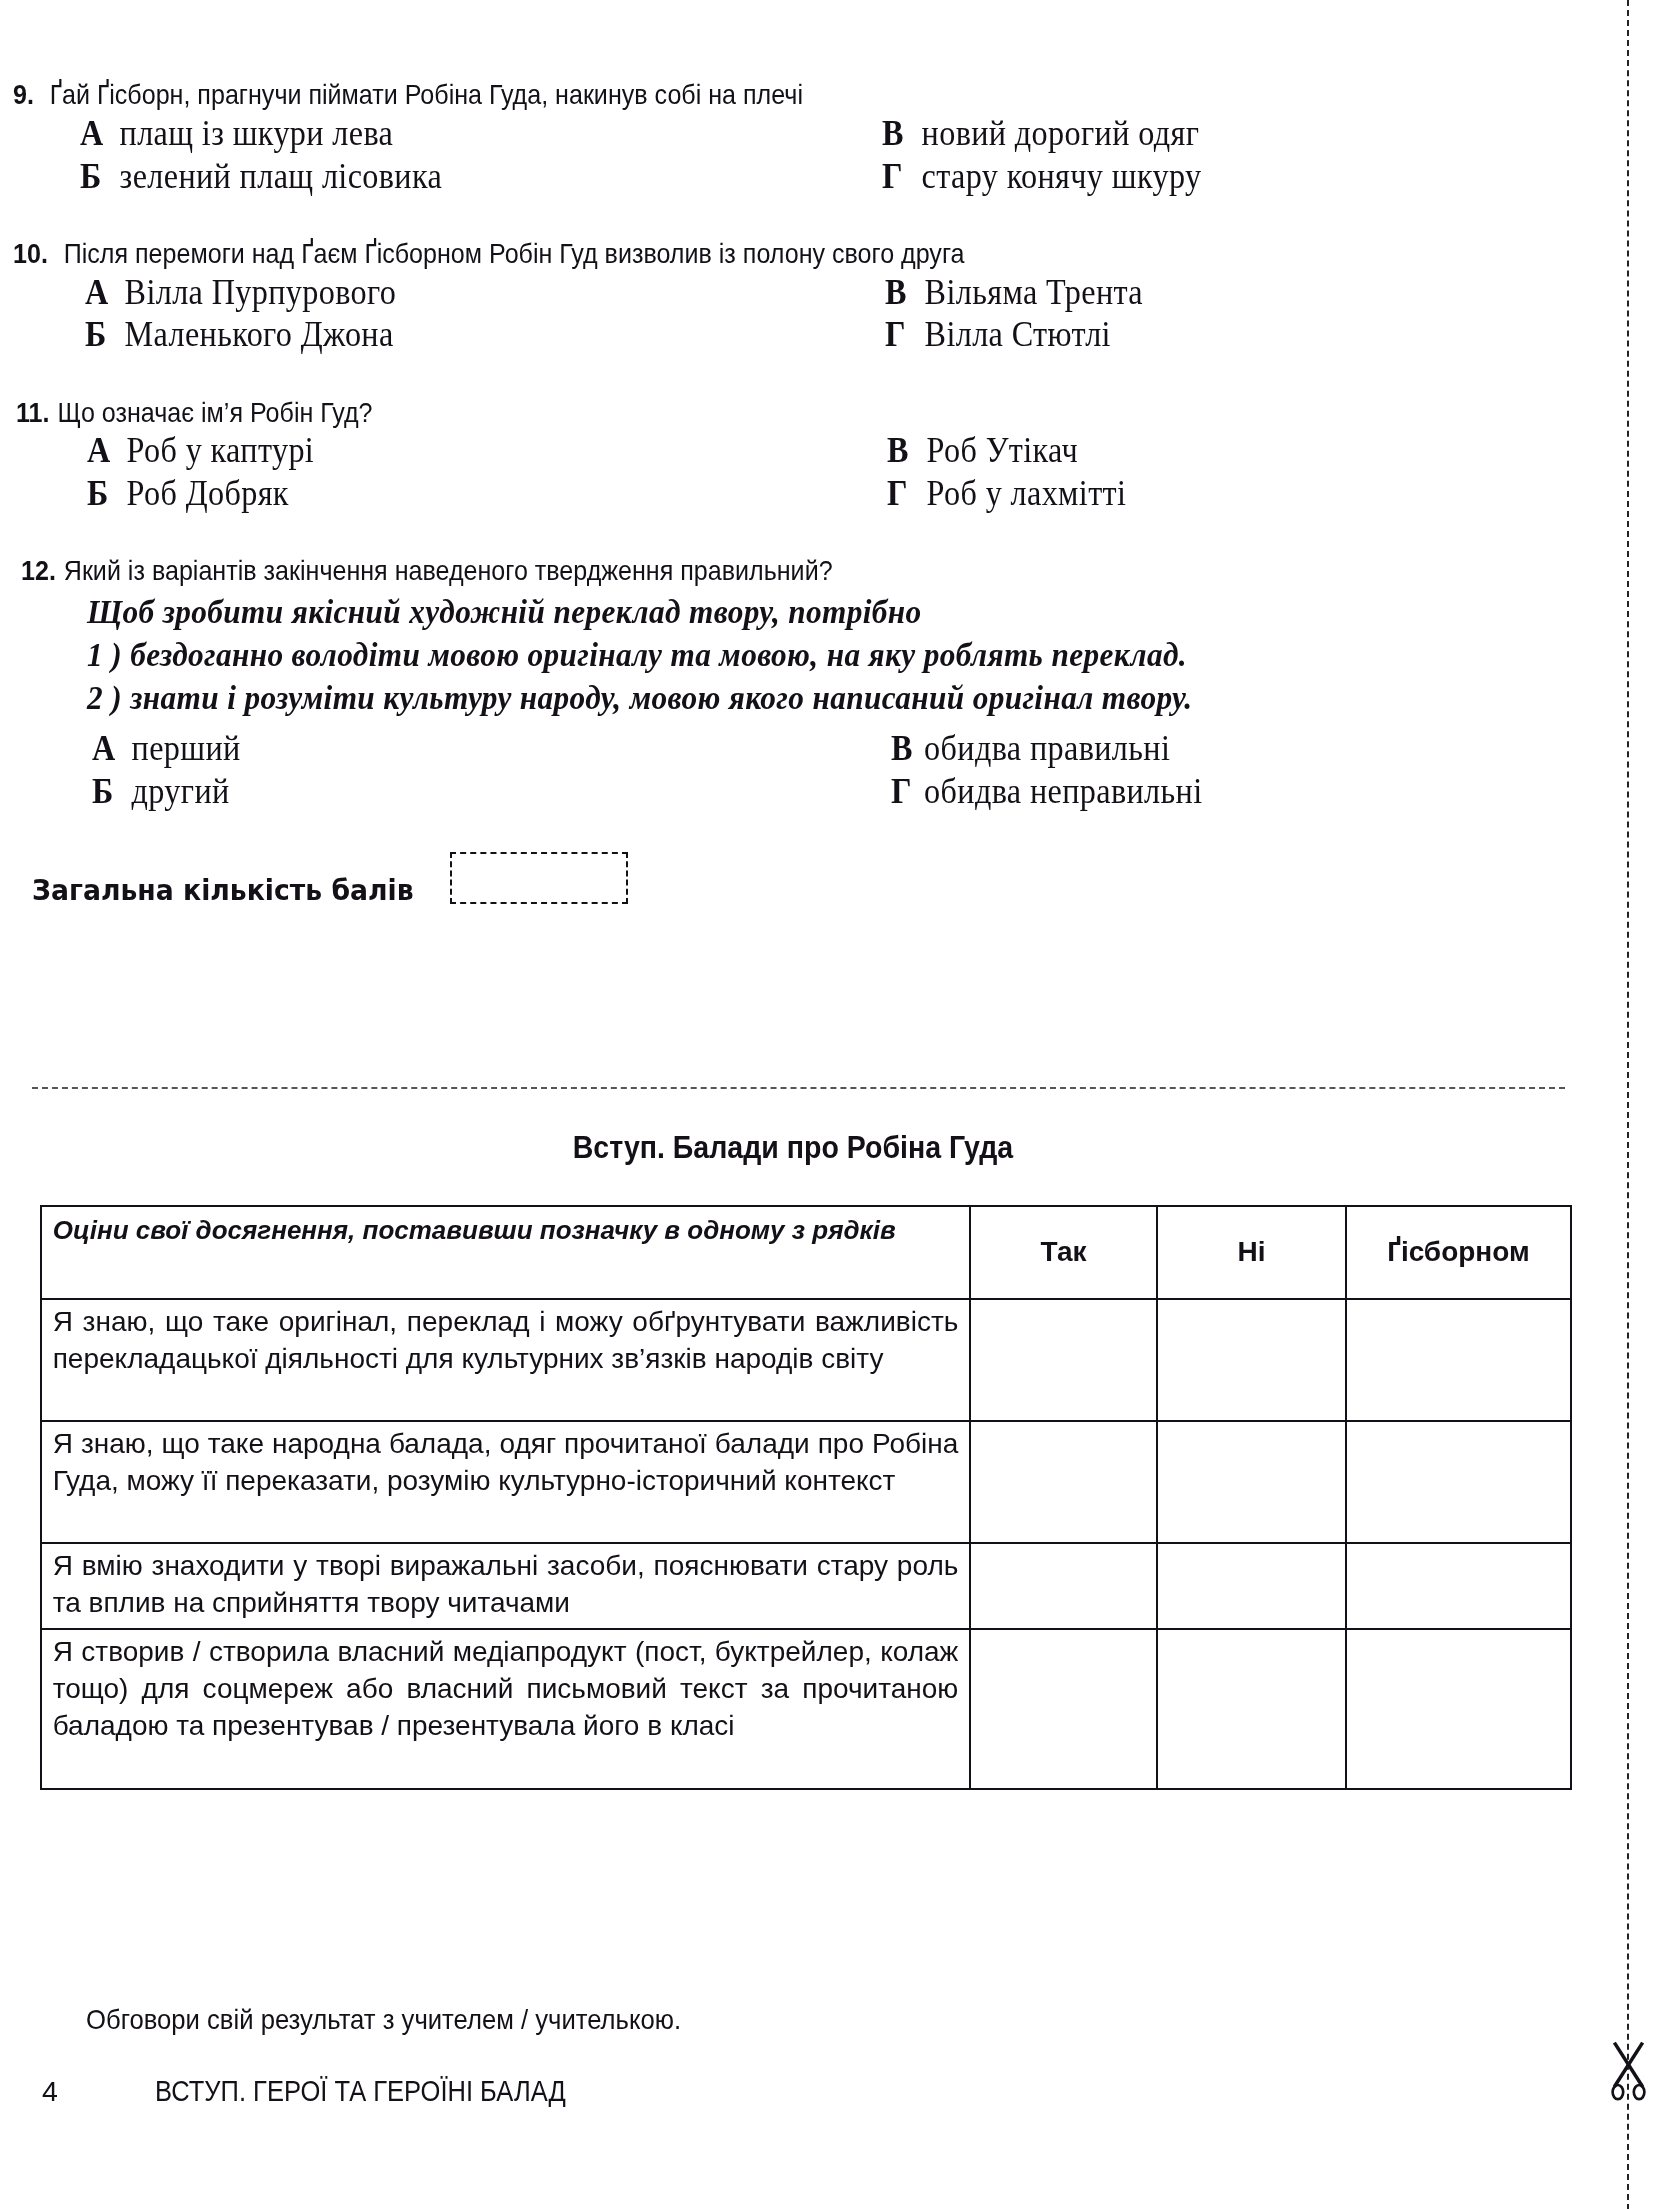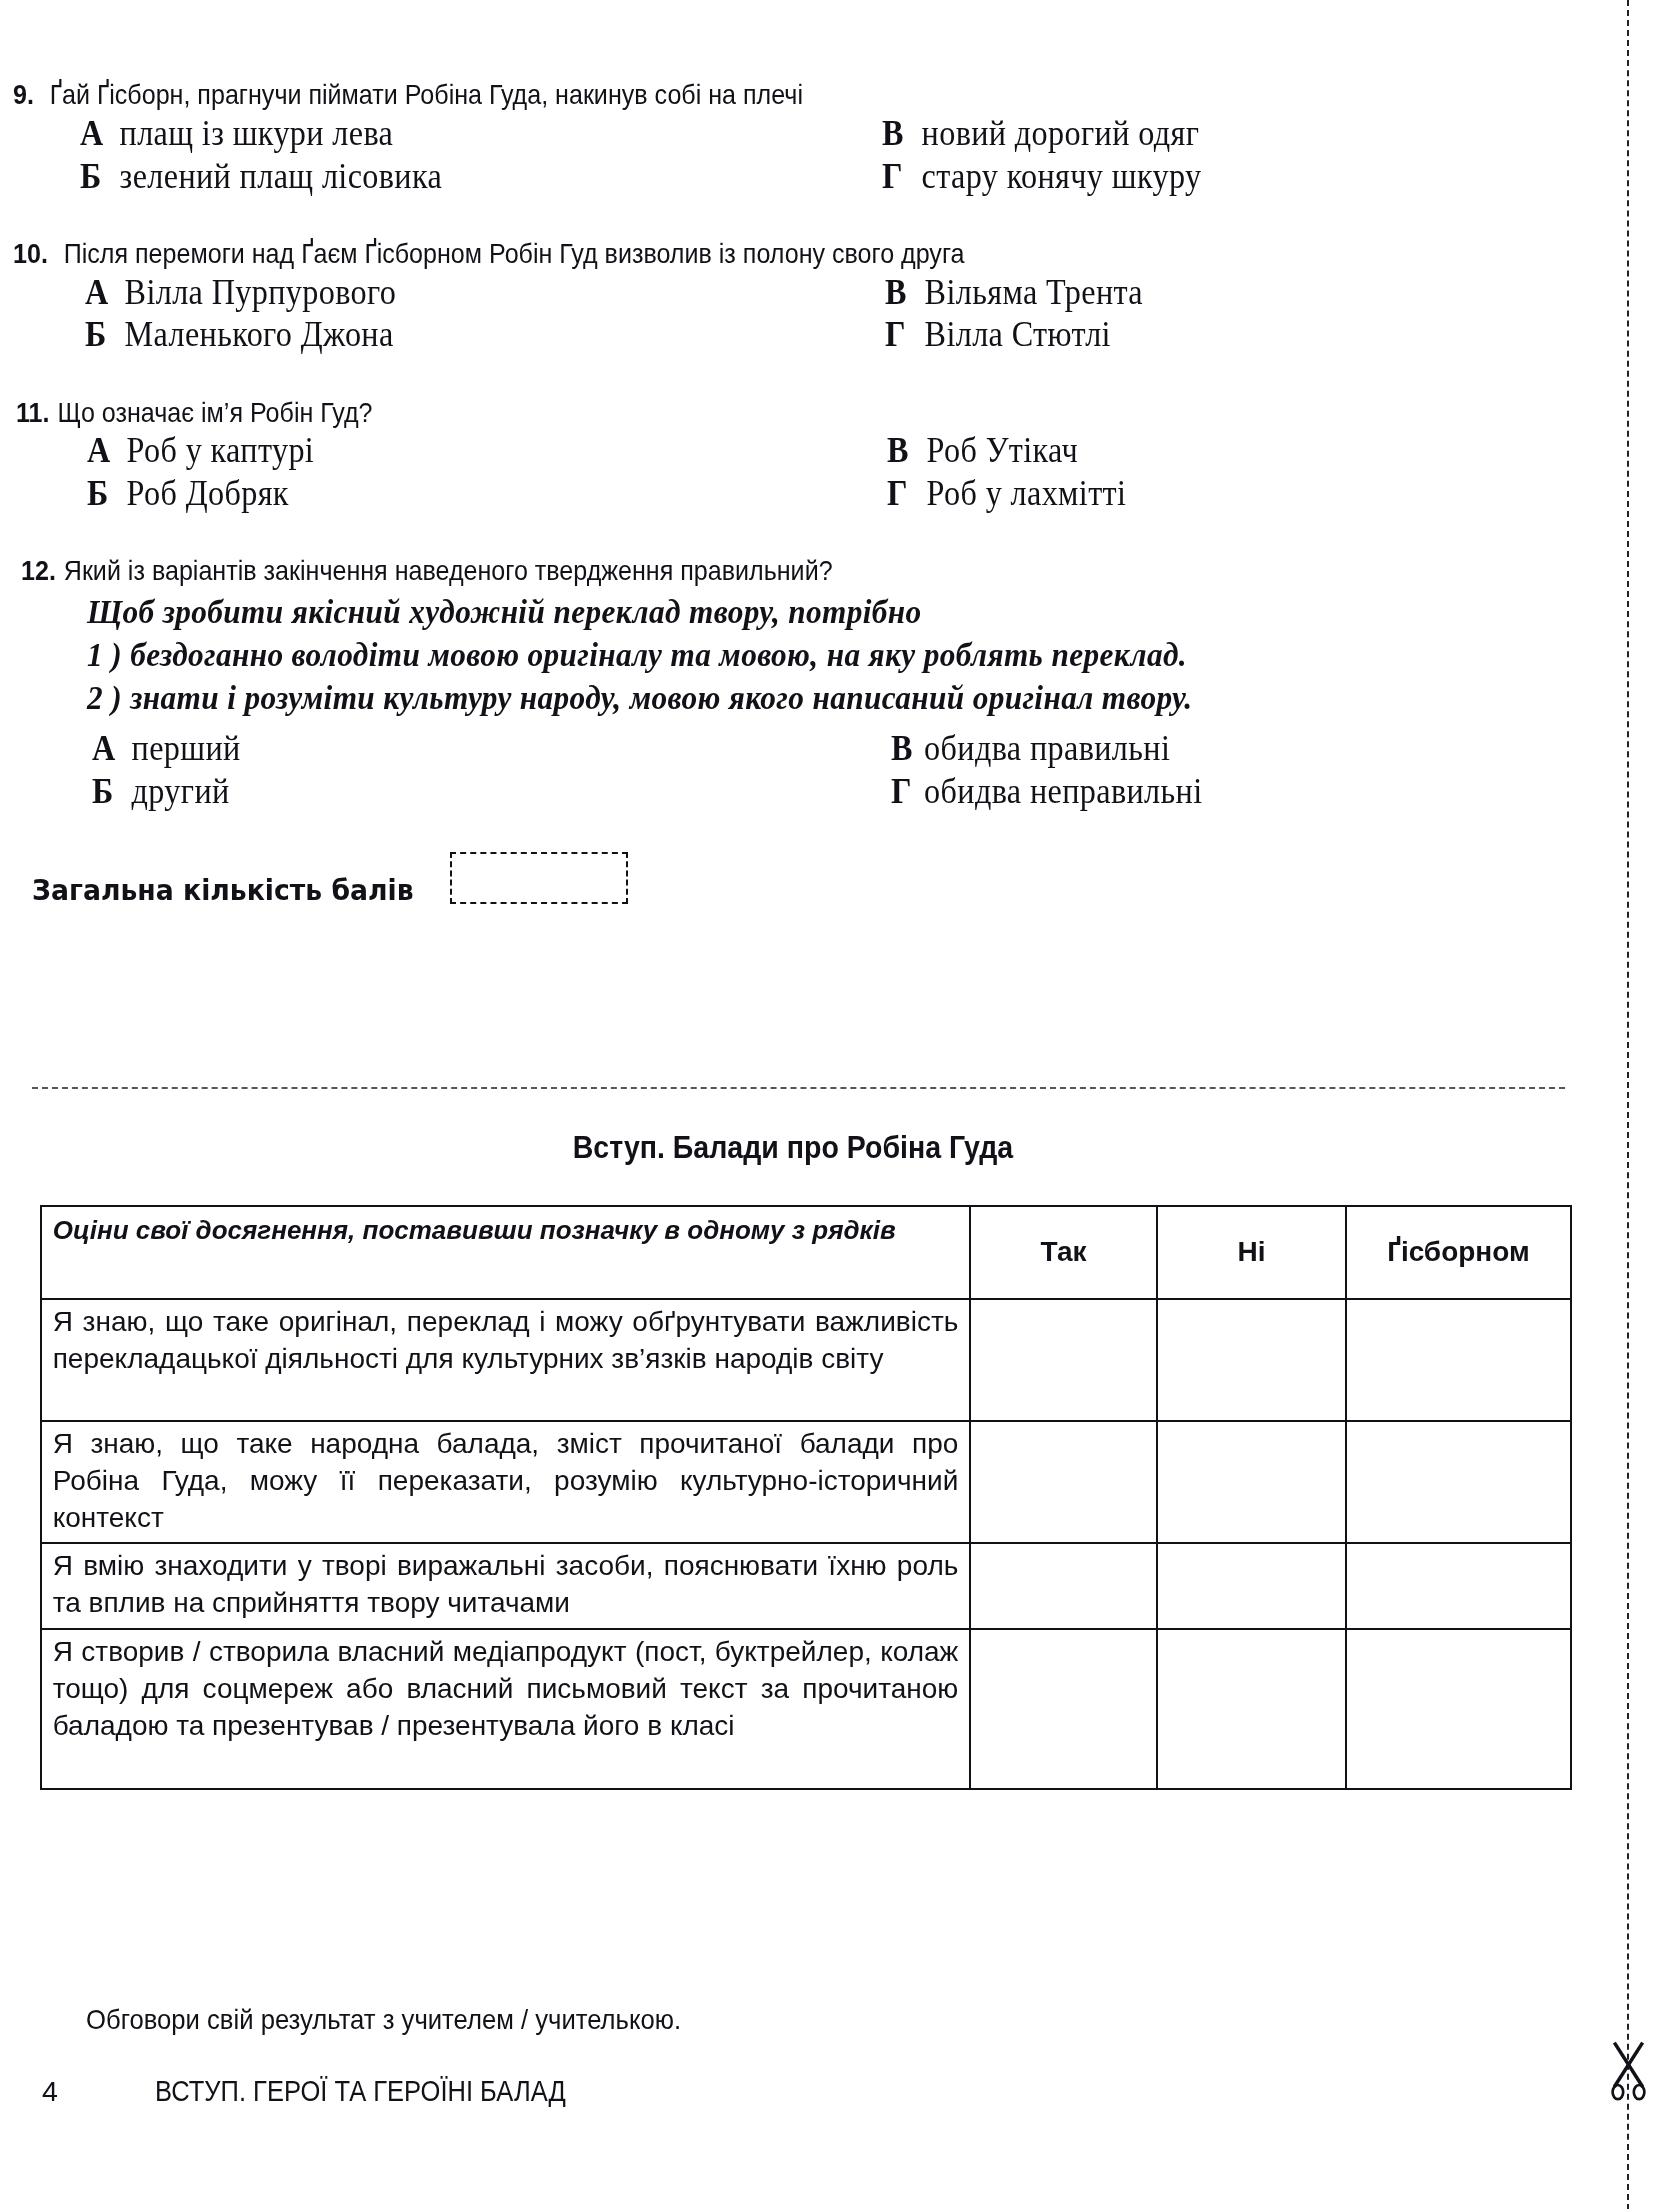--- a/index.html
+++ b/index.html
@@ -157,27 +157,27 @@
     <th>Ні</th>
     <th>Ґісборном</th>
   </tr>
   <tr style="height:122px;">
     <td class="desc">Я знаю, що таке оригінал, переклад і можу обґрунтувати важливість перекладацької діяльності для культурних зв’язків народів світу</td>
     <td class="mark"></td>
     <td class="mark"></td>
     <td class="mark"></td>
   </tr>
   <tr style="height:122px;">
-    <td class="desc">Я знаю, що таке народна балада, зміст прочитаної балади про Робіна Гуда, можу її переказати, розумію культурно-історичний контекст</td>
+    <td class="desc">Я знаю, що таке народна балада, одяг прочитаної балади про Робіна Гуда, можу її переказати, розумію культурно-історичний контекст</td>
     <td class="mark"></td>
     <td class="mark"></td>
     <td class="mark"></td>
   </tr>
   <tr style="height:86px;">
-    <td class="desc">Я вмію знаходити у творі виражальні засоби, пояснювати їхню роль та вплив на сприйняття твору читачами</td>
+    <td class="desc">Я вмію знаходити у творі виражальні засоби, пояснювати стару роль та вплив на сприйняття твору читачами</td>
     <td class="mark"></td>
     <td class="mark"></td>
     <td class="mark"></td>
   </tr>
   <tr style="height:160px;">
     <td class="desc">Я створив / створила власний медіапродукт (пост, буктрейлер, колаж тощо) для соцмереж або власний письмовий текст за прочитаною баладою та презентував / презентувала його в класі</td>
     <td class="mark"></td>
     <td class="mark"></td>
     <td class="mark"></td>
   </tr>

